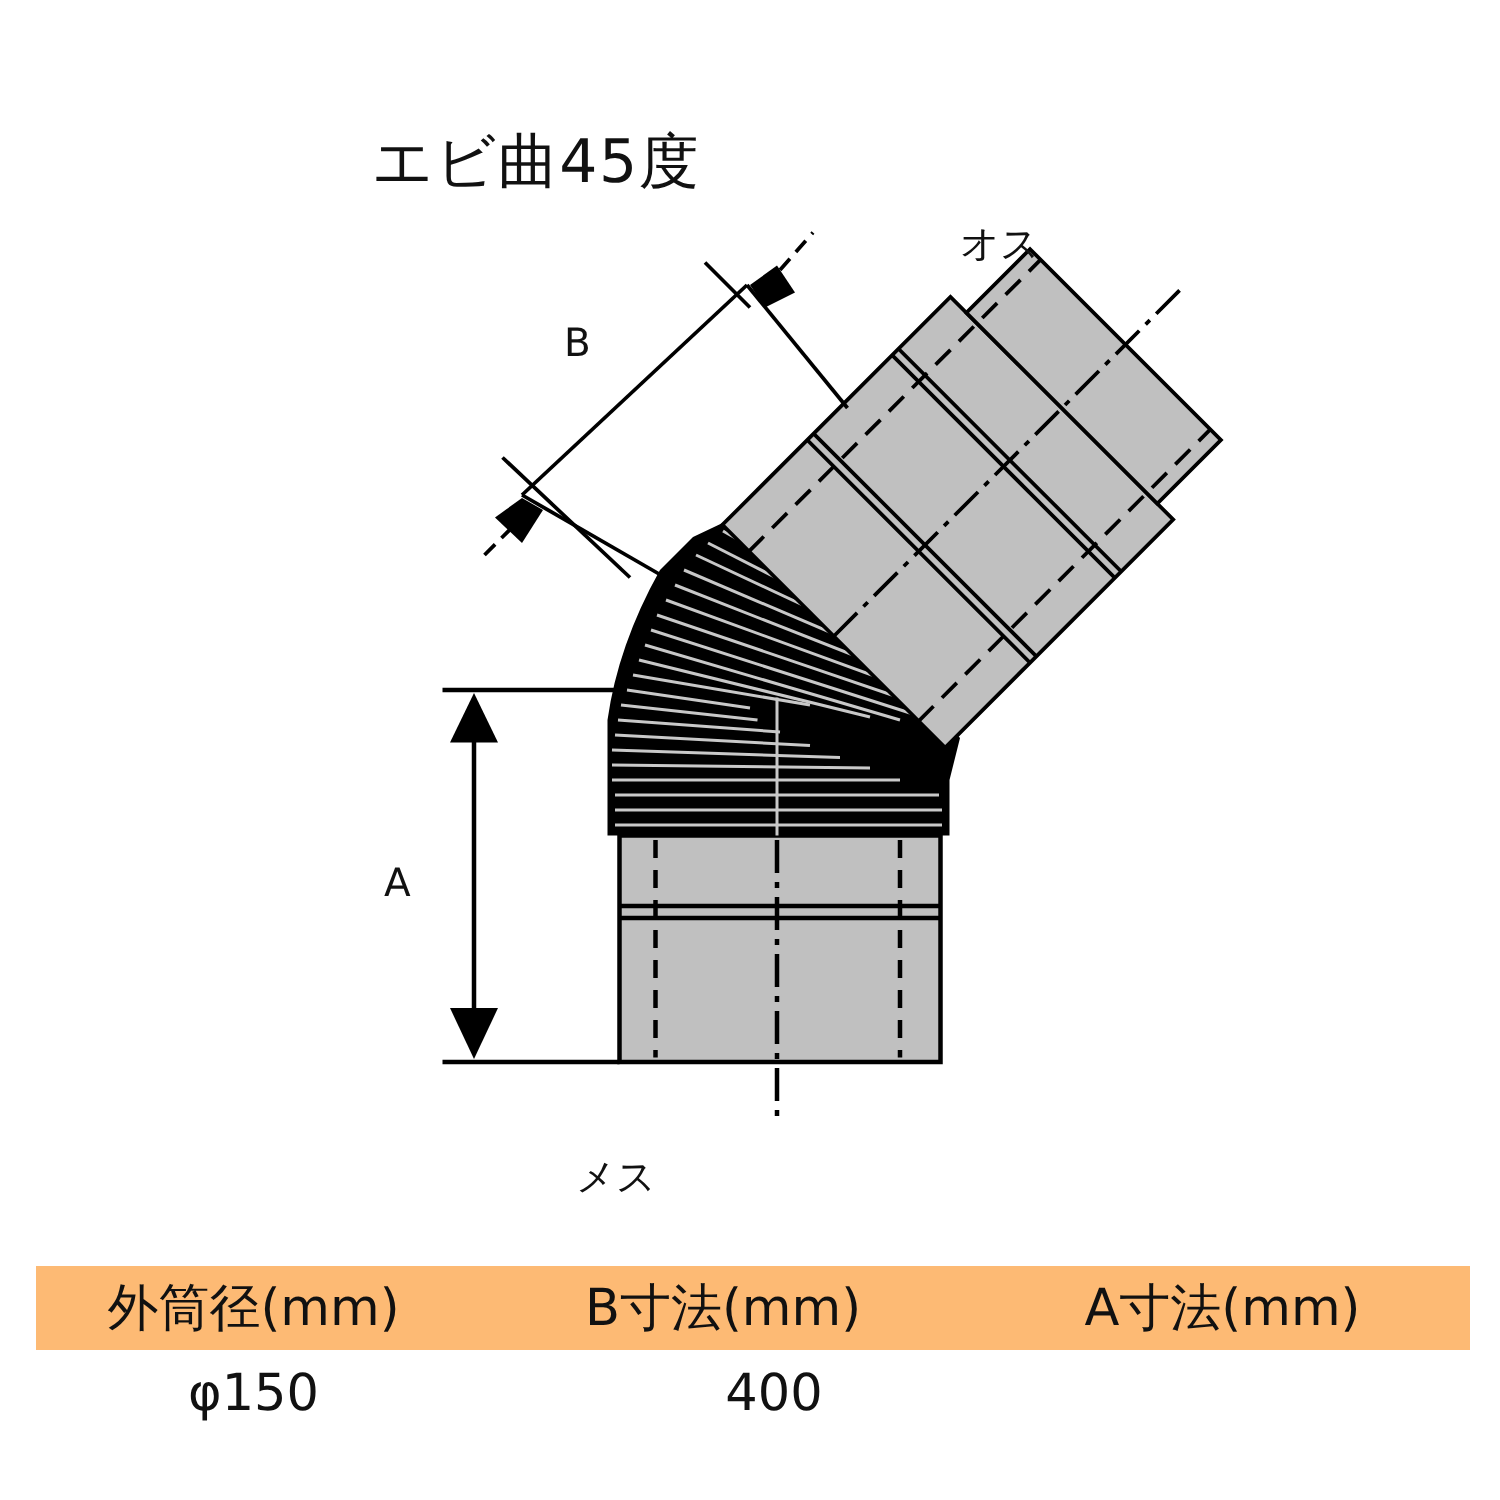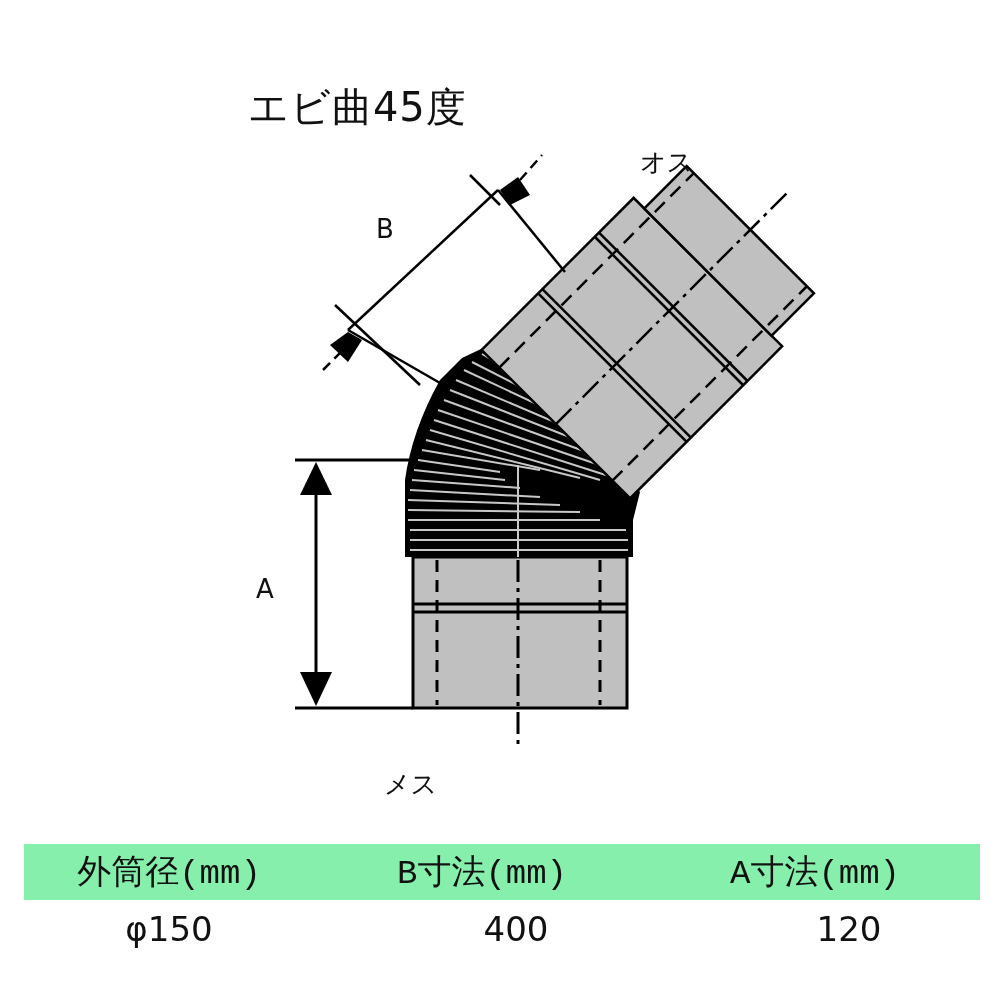--- a/index.html
+++ b/index.html
@@ -2,21 +2,21 @@
 <html><head>
 <meta charset="utf-8">
 <style>
   html, body { margin:0; padding:0; background:#ffffff; }
   body { width:1000px; height:1000px; position:relative; overflow:hidden;
          font-family:"DejaVu Sans", sans-serif; color:#111; }
   .title { position:absolute; left:248px; top:80px; font-size:40px; letter-spacing:1px; }
   .lbl { position:absolute; font-size:26px; }
   #diagram { position:absolute; left:0; top:0; }
   .table { position:absolute; left:24px; top:844px; width:956px; }
-  .thead { display:flex; background:#86efac; height:56px; align-items:center;font-family:Liberation Mono, monospace; }
+  .thead { display:flex; background:#fdba74; height:56px; align-items:center; }
   .trow { display:flex; height:58px; align-items:center;gap:37px; }
   .cell { flex:1; text-align:center; font-size:34px; }
   .c1 { flex:0 0 290px; padding-left:0; }
   .c2 { flex:0 0 330px; }
   .c3 { flex:1; }
 </style>
 </head>
 <body>
 
 <div class="title">エビ曲45度</div>
@@ -103,15 +103,14 @@
 
 <div class="table">
   <div class="thead">
     <div class="cell c1">外筒径(mm)</div>
     <div class="cell c3">B寸法(mm)</div>
     <div class="cell c2">A寸法(mm)</div>
   </div>
   <div class="trow">
     <div class="cell c1">φ150</div>
     <div class="cell c2">400</div>
-    <div class="cell c3">120</div>
   </div>
 </div>
 
 </body></html>

